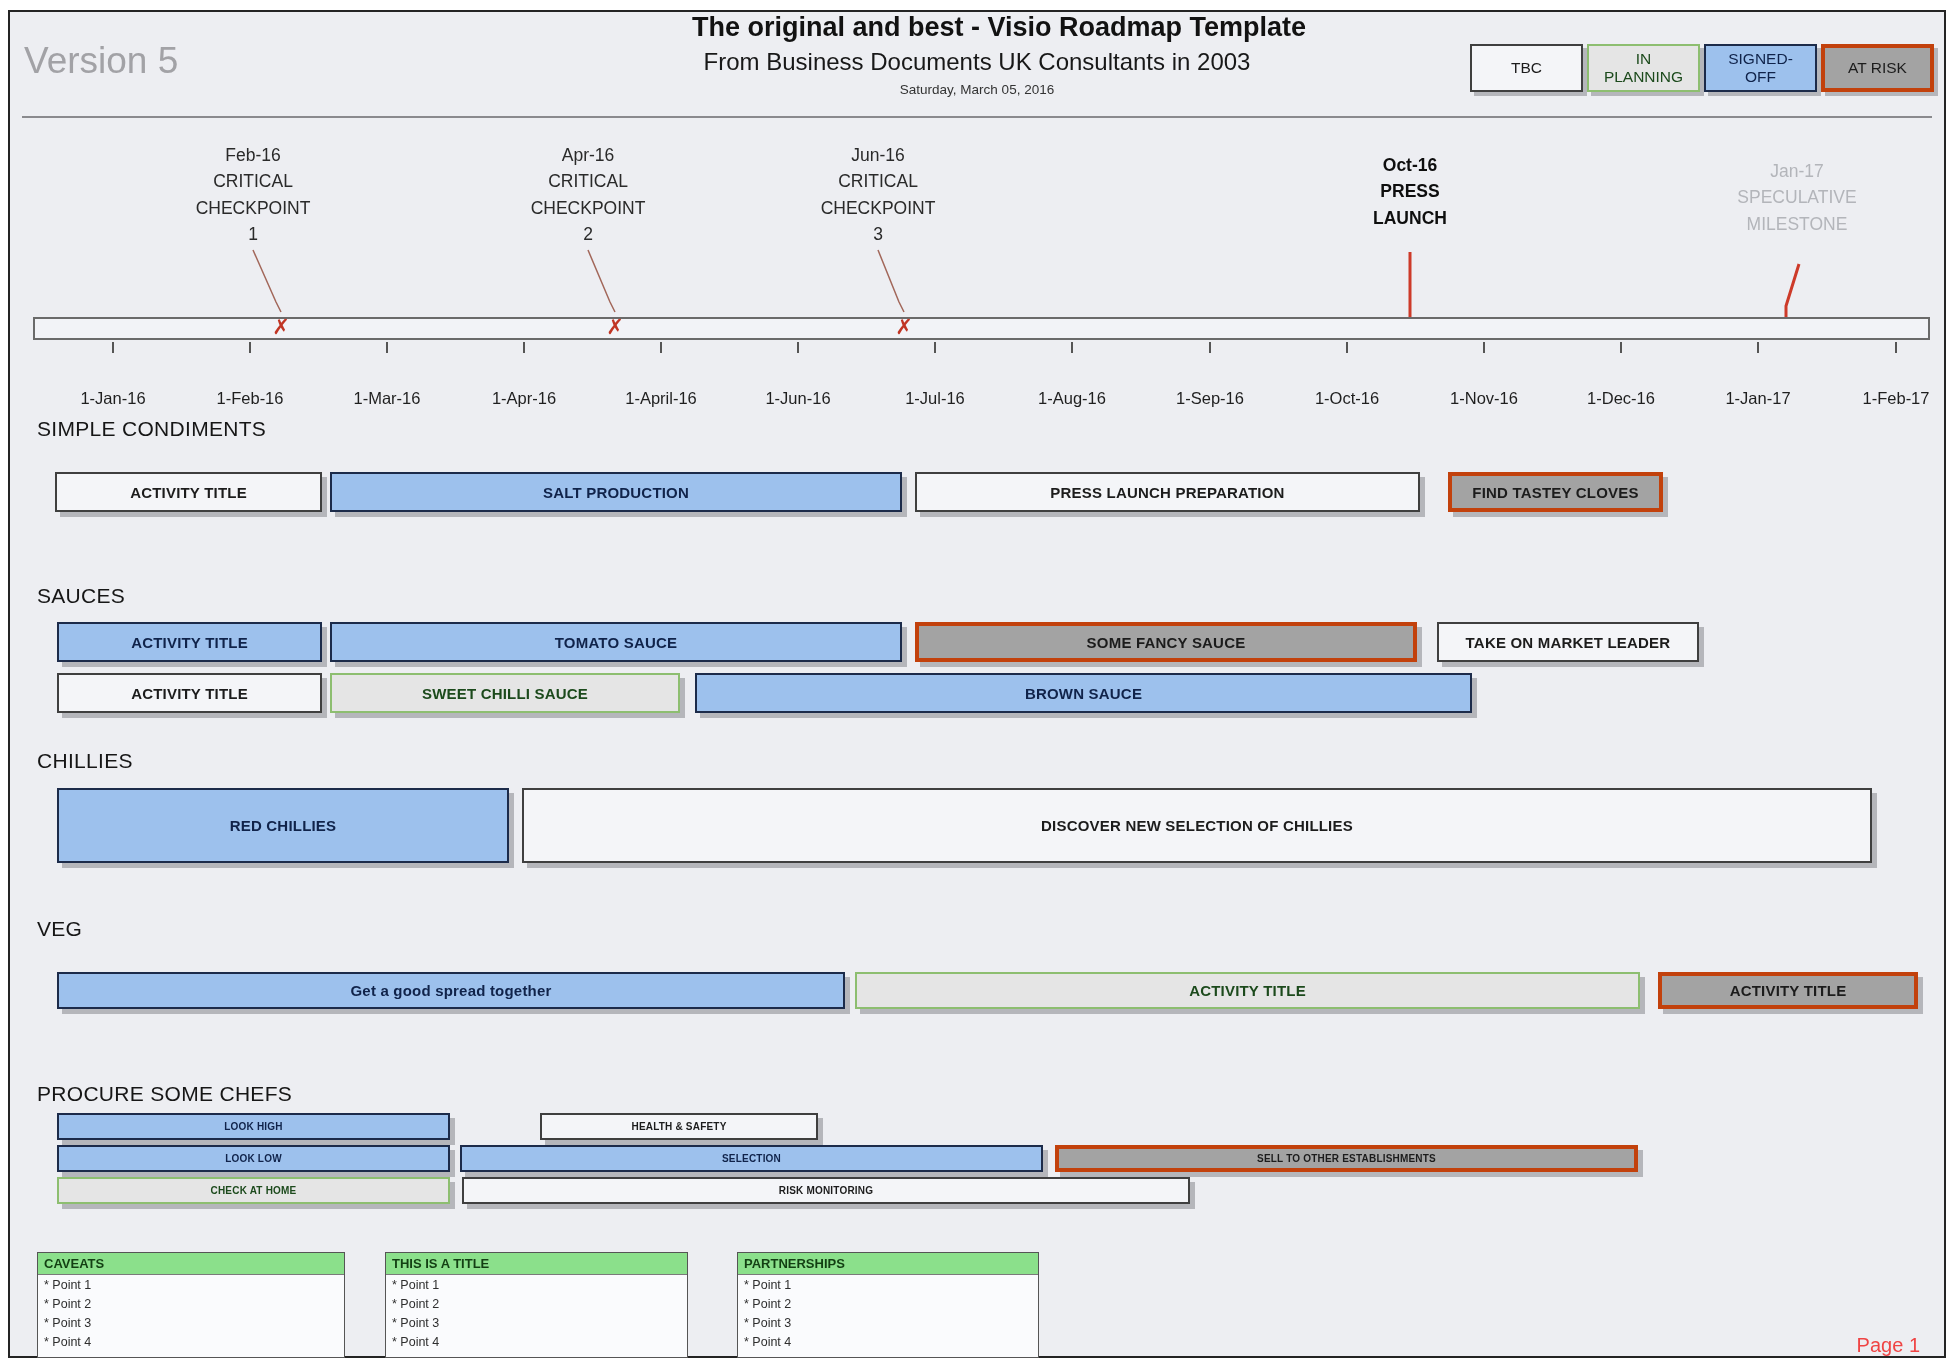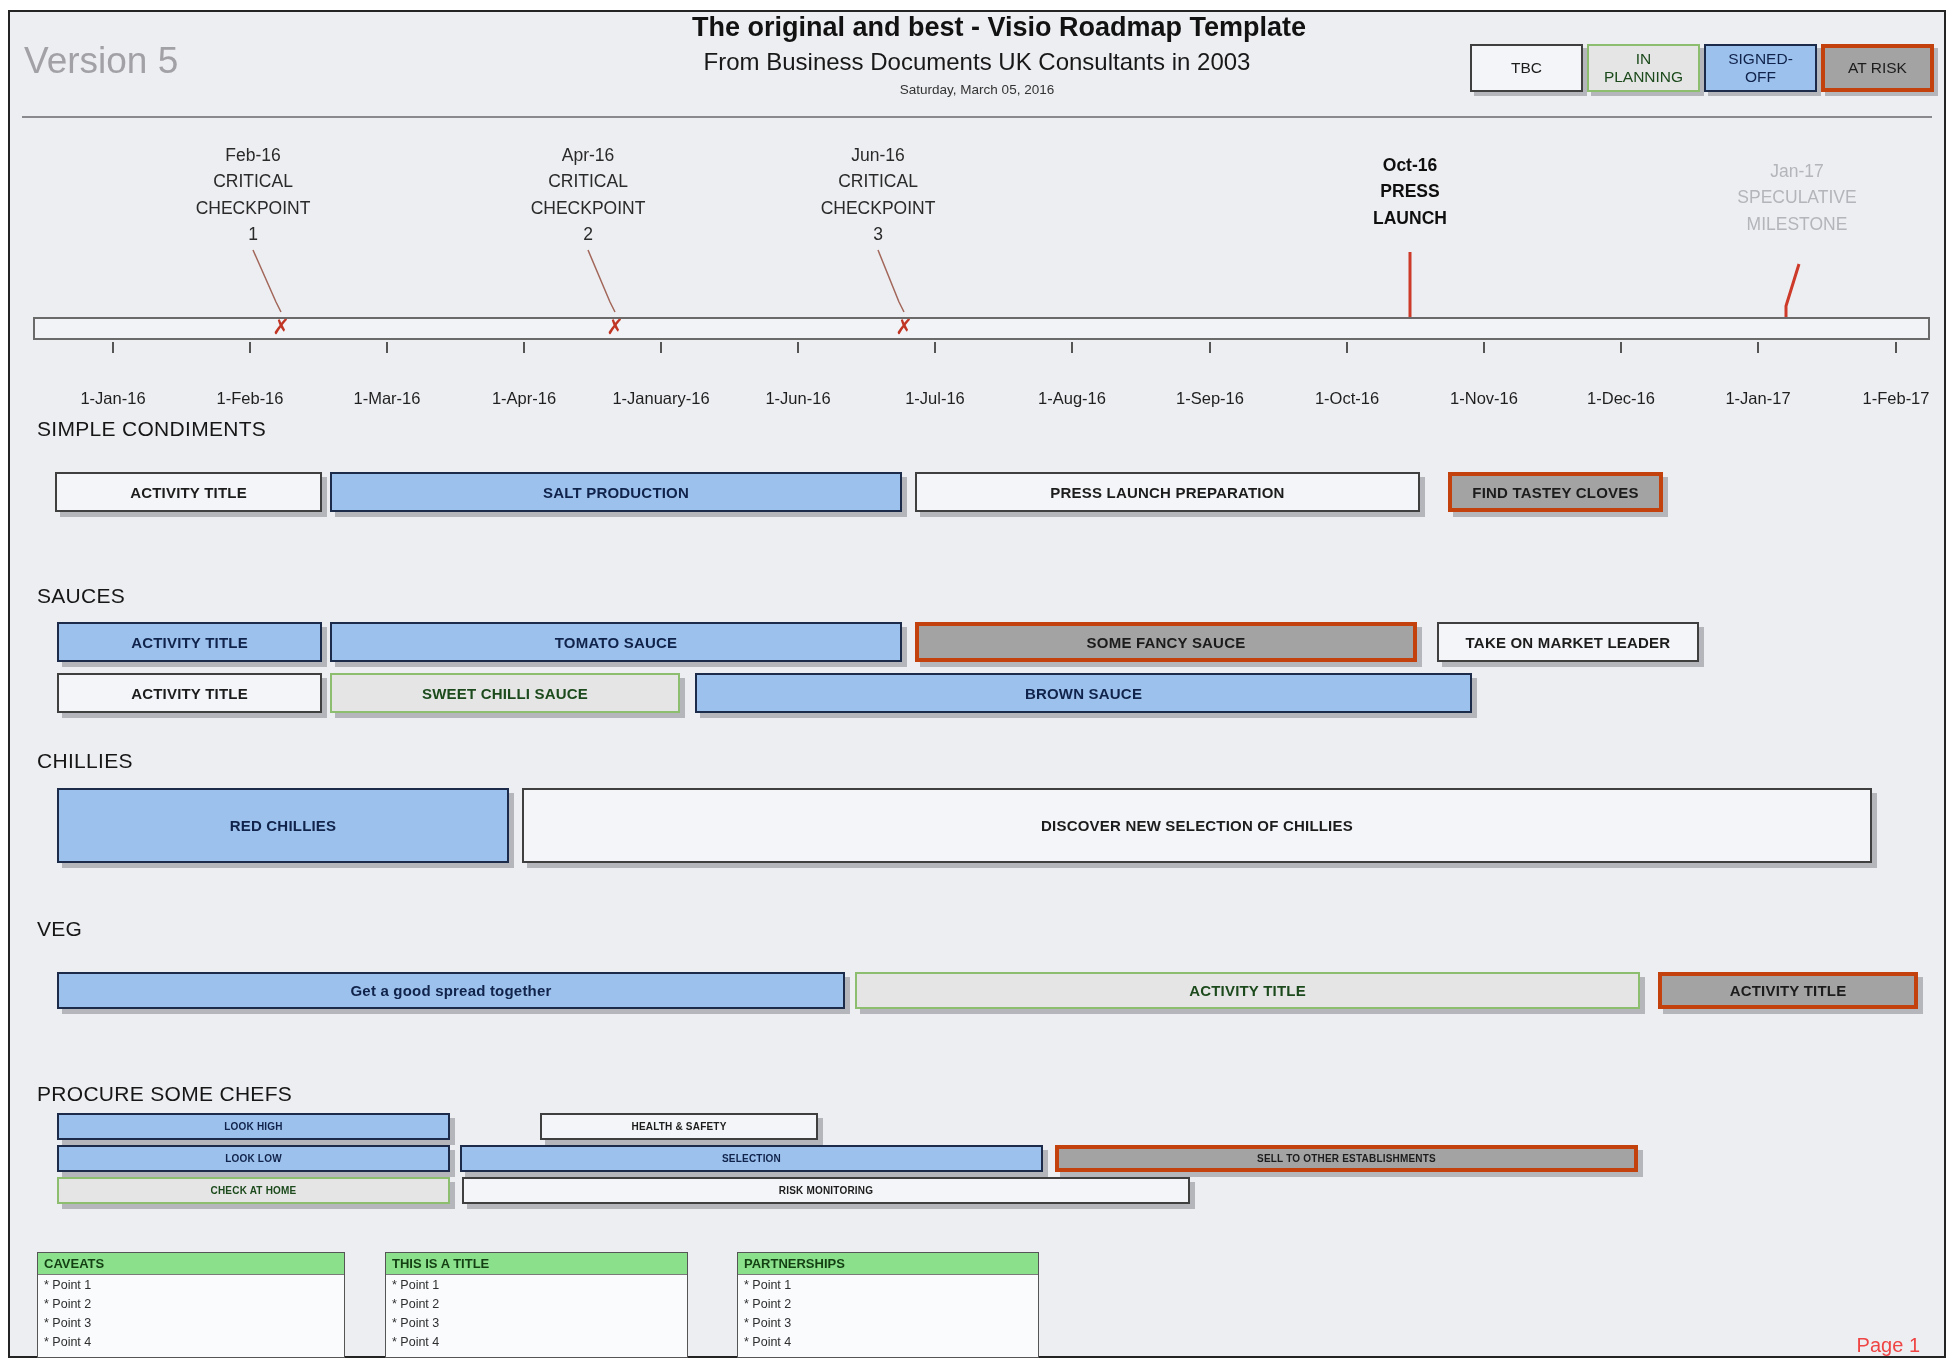--- a/index.html
+++ b/index.html
@@ -135,21 +135,21 @@
   <div class="tick" style="left:387px">
       <span class="tick-line"></span>
       <span class="tick-text">1-Mar-16</span>
     </div>
   <div class="tick" style="left:524px">
       <span class="tick-line"></span>
       <span class="tick-text">1-Apr-16</span>
     </div>
   <div class="tick" style="left:661px">
       <span class="tick-line"></span>
-      <span class="tick-text">1-January-16</span>
+      <span class="tick-text">1-April-16</span>
     </div>
   <div class="tick" style="left:798px">
       <span class="tick-line"></span>
       <span class="tick-text">1-Jun-16</span>
     </div>
   <div class="tick" style="left:935px">
       <span class="tick-line"></span>
       <span class="tick-text">1-Jul-16</span>
     </div>
   <div class="tick" style="left:1072px">

